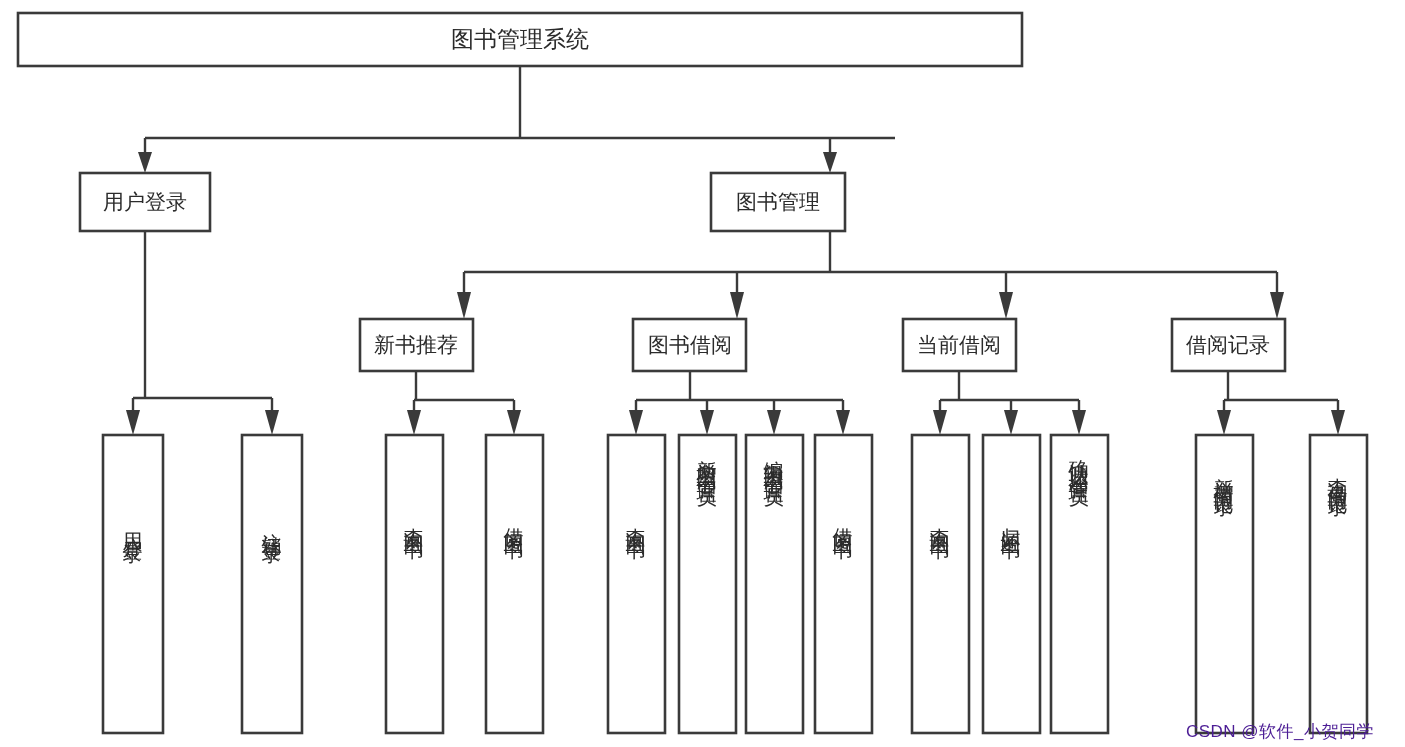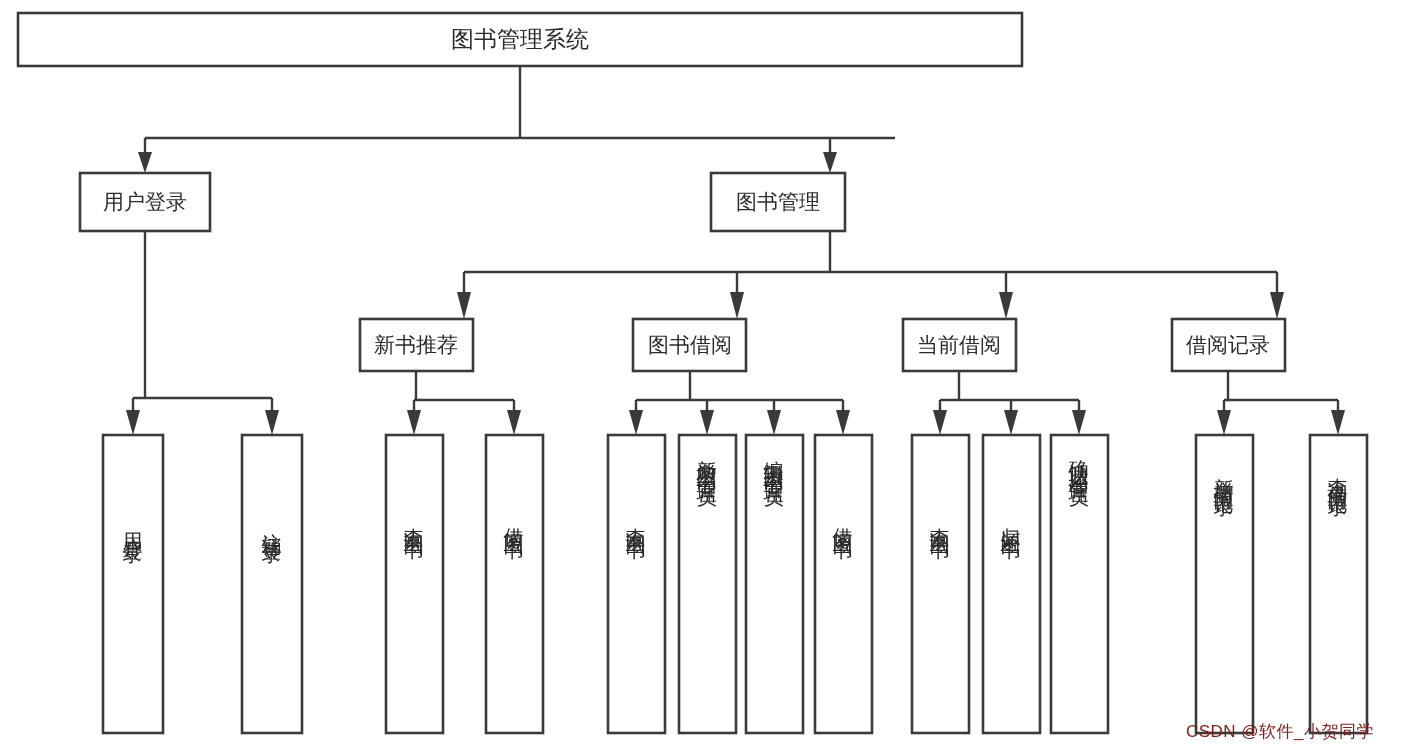--- a/index.html
+++ b/index.html
@@ -62,21 +62,21 @@
     transform: translateX(-50%);
     text-align: center;
     pointer-events: none;
   }
   .watermark {
     position: absolute;
     right: 8px;
     bottom: 4px;
     font-family: "Liberation Sans", "DejaVu Sans", sans-serif;
     font-size: 17px;
-    color: #7f1d1d;
+    color: #4c1d95;
     letter-spacing: 0.5px;
     white-space: nowrap;
   }
 </style>
 </head>
 <body>
 
 <div id="diagram-root">
 
   <svg class="flow" viewBox="0 0 1405 747">

